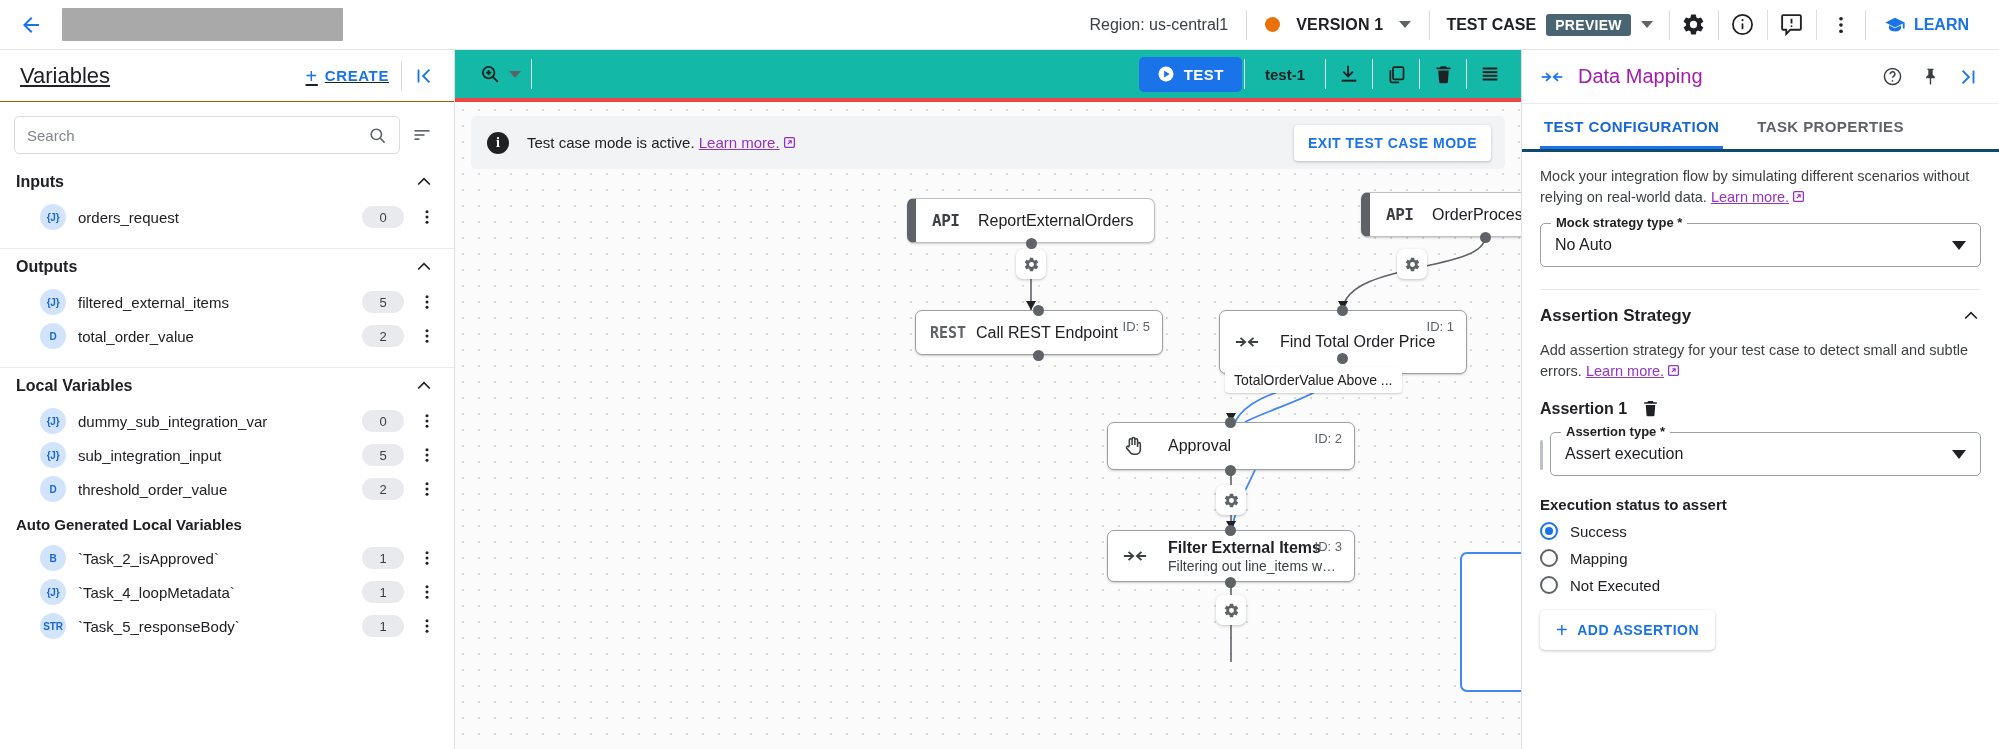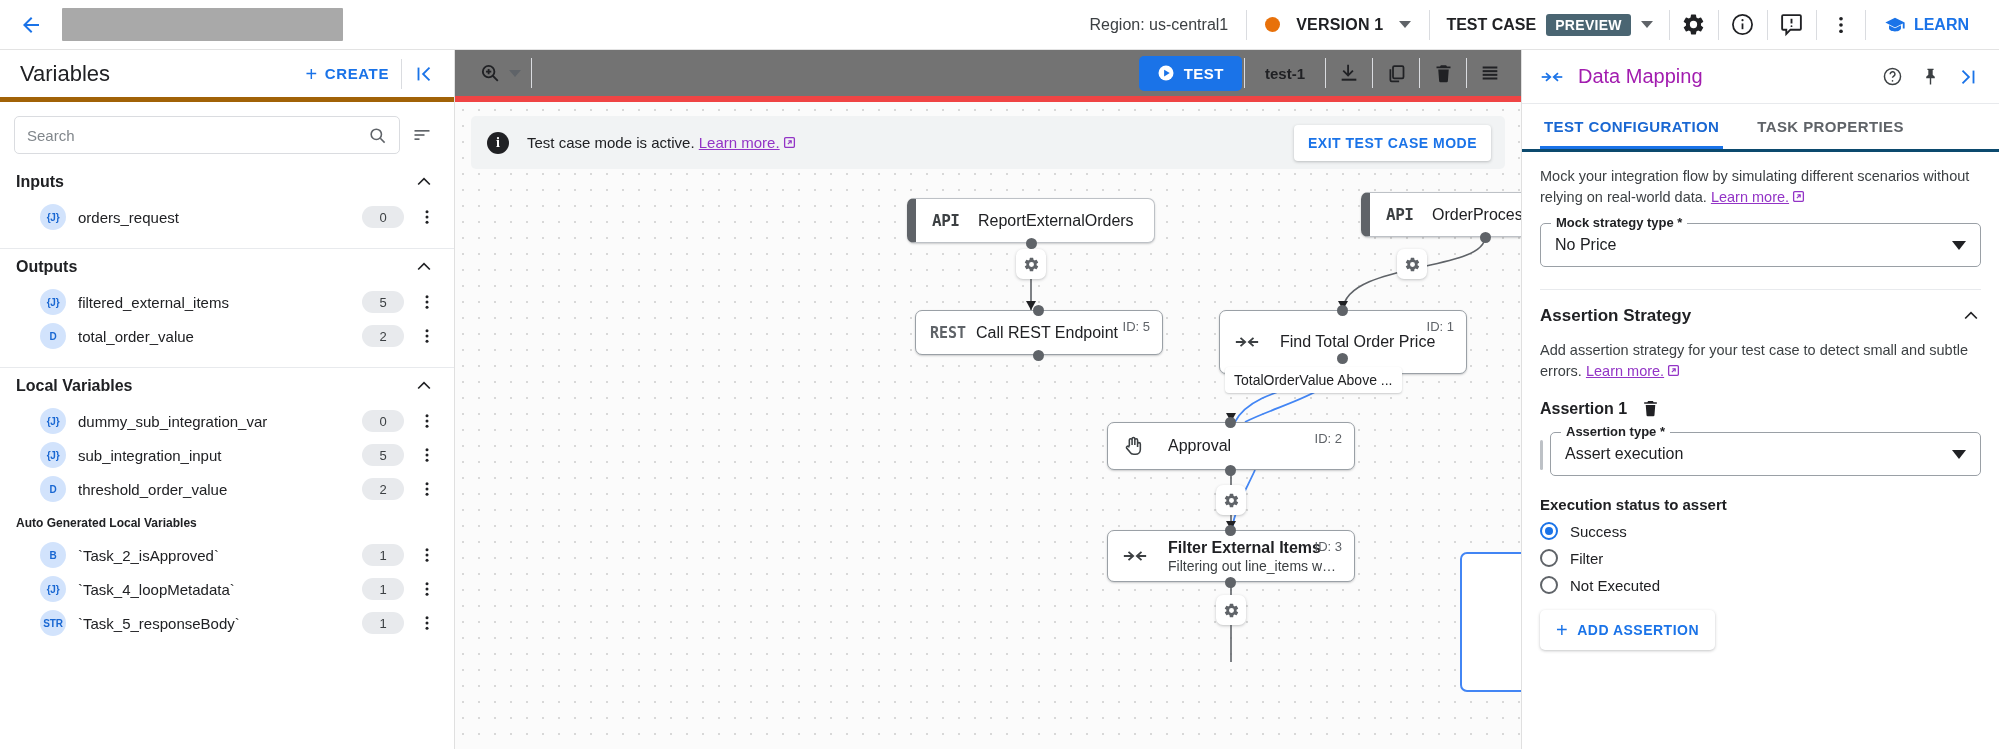--- a/index.html
+++ b/index.html
@@ -55,21 +55,21 @@
   
   .main { flex: 1; display: flex; min-height: 0; }
 
   
   .sidebar {
     width: 455px; min-width: 455px; background: #fff;
     border-right: 1px solid #e0e0e0; display: flex; flex-direction: column; min-height: 0;
   }
   .sidebar-head {
     height: 52px; min-height: 52px; display: flex; align-items: center;
-    padding: 0 10px 0 20px; border-bottom: 5px solid #a16207;
+    padding: 0 10px 0 20px; border-bottom: 1px solid #a16207; text-decoration: underline;
   }
   .sidebar-title { font-size: 22px; color: #202124; flex: 1; }
   .create-btn {
     display:flex; align-items:center; gap:7px; color:#1a73e8; font-size:15px;
     font-weight:bold; letter-spacing:.6px; cursor:pointer; padding: 6px 10px;
   }
   .plus { font-size: 20px; font-weight: normal; line-height: 1; }
   .collapse-btn { width:40px;height:40px;display:flex;align-items:center;justify-content:center;color:#1a73e8;cursor:pointer;}
   .sidebar-body { flex:1; overflow:hidden; }
   .search-wrap { padding: 14px 16px 10px 14px; display:flex; align-items:center; gap:6px; }
@@ -97,27 +97,27 @@
     font-size:10px; font-weight:bold; display:flex; align-items:center; justify-content:center;
     flex-shrink:0; letter-spacing:-.2px;
   }
   .var-name { flex:1; font-size:15px; color:#202124; white-space:nowrap; overflow:hidden; text-overflow:ellipsis; }
   .count-pill {
     min-width:42px; height:22px; border-radius:11px; background:#e8eaed; color:#3c4043;
     font-size:13px; display:flex; align-items:center; justify-content:center; padding:0 8px;
   }
   .kebab { width:22px;height:26px;display:flex;align-items:center;justify-content:center;cursor:pointer;color:#202124;}
   .group-divider { height:1px; background:#e8eaed; margin: 14px 0 0 0; }
-  .group-sub-title { font-size:12px; font-weight:bold; color:#202124; padding: 10px 20px 8px 16px; }
+  .group-sub-title { font-size:15px; font-weight:bold; color:#202124; padding: 10px 20px 8px 16px; }
 
   
   .canvas-col { flex:1; display:flex; flex-direction:column; min-width:0; }
   .canvas-toolbar {
     height: 52px; min-height:52px; display:flex; align-items:center;
-    background:#737373; border-bottom:6px solid #ef4444; padding: 0 10px 0 16px;
+    background:#14b8a6; border-bottom:4px solid #ef4444; padding: 0 10px 0 16px;
   }
   .zoom-ctl { display:flex; align-items:center; gap:8px; padding:6px 8px; cursor:pointer; }
   .tb-spacer { flex:1; }
   .test-btn {
     background:#1a73e8; color:#fff; border-radius:5px; height:35px; display:flex;
     align-items:center; gap:9px; padding: 0 18px; cursor:pointer;
     font-size:15px; font-weight:bold; letter-spacing:.5px;
   }
   .tc-name { font-size:15px; font-weight:bold; color:#202124; padding: 0 18px; white-space:nowrap; }
   .tb-icon { width:42px;height:42px;display:flex;align-items:center;justify-content:center;cursor:pointer;color:#202124;}
@@ -708,21 +708,21 @@
         <span>Mock your integration flow by simulating different scenarios without relying on real-world data.</span>
         <a>Learn more.</a><span class="ext-ico"><svg width="13" height="13" viewBox="0 0 24 24" fill="none" stroke="#9334c6" stroke-width="2.4">
               <rect x="3" y="3" width="18" height="18" rx="2"></rect>
               <polyline points="9,15 15,9"></polyline>
               <polyline points="10,9 15,9 15,14"></polyline>
             </svg></span>
       </div>
 
       <div class="field">
         <span class="field-label">Mock strategy type *</span>
-        <span class="field-value">No Price</span>
+        <span class="field-value">No Auto</span>
         <span class="tri-down"></span>
       </div>
 
       <div class="sec-divider"></div>
 
       <div class="sec-head">
         <div class="sec-title">Assertion Strategy</div>
         <div class="chev">
           <svg width="20" height="20" viewBox="0 0 24 24" fill="none" stroke="currentColor" stroke-width="2">
               <polyline points="5,15 12,8 19,15"></polyline>
@@ -758,21 +758,21 @@
       </div>
 
       <div class="sub-label">Execution status to assert</div>
 
       <div class="radio-row">
         <span class="radio on"></span>
         <span class="radio-label">Success</span>
       </div>
       <div class="radio-row">
         <span class="radio"></span>
-        <span class="radio-label">Filter</span>
+        <span class="radio-label">Mapping</span>
       </div>
       <div class="radio-row">
         <span class="radio"></span>
         <span class="radio-label">Not Executed</span>
       </div>
 
       <div class="add-assert">
         <span class="plus">+</span>
         <span>ADD ASSERTION</span>
       </div>

